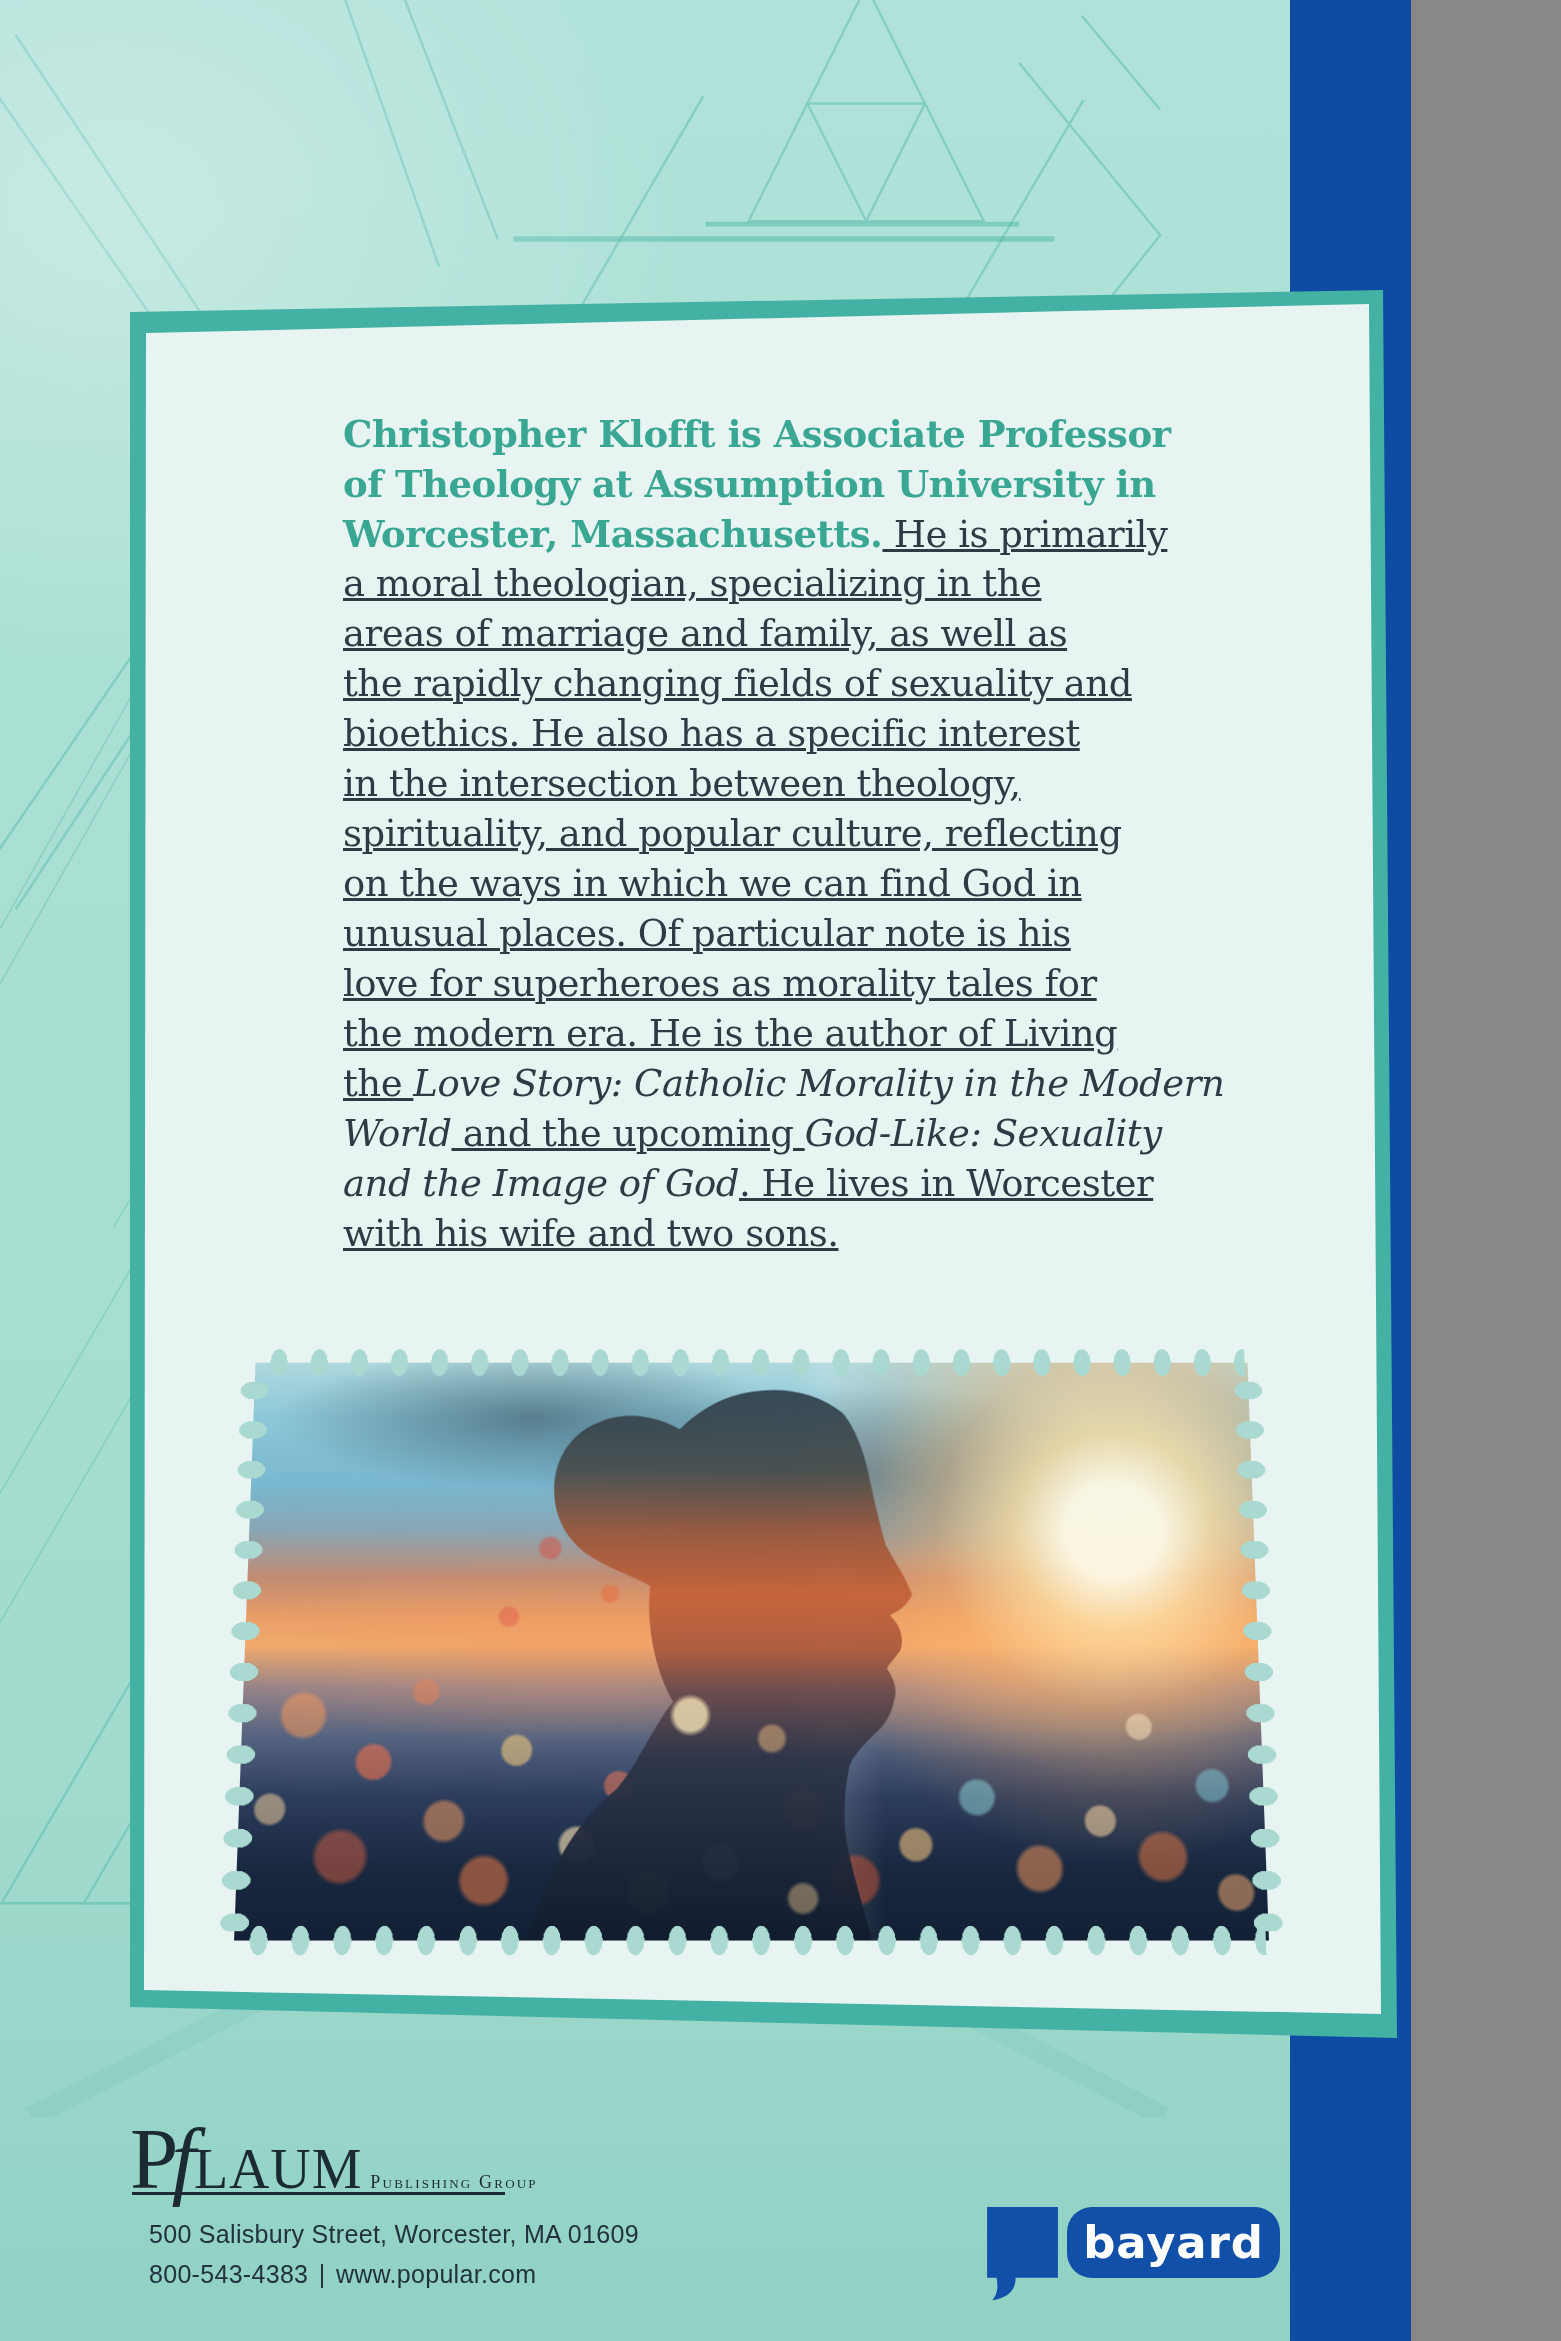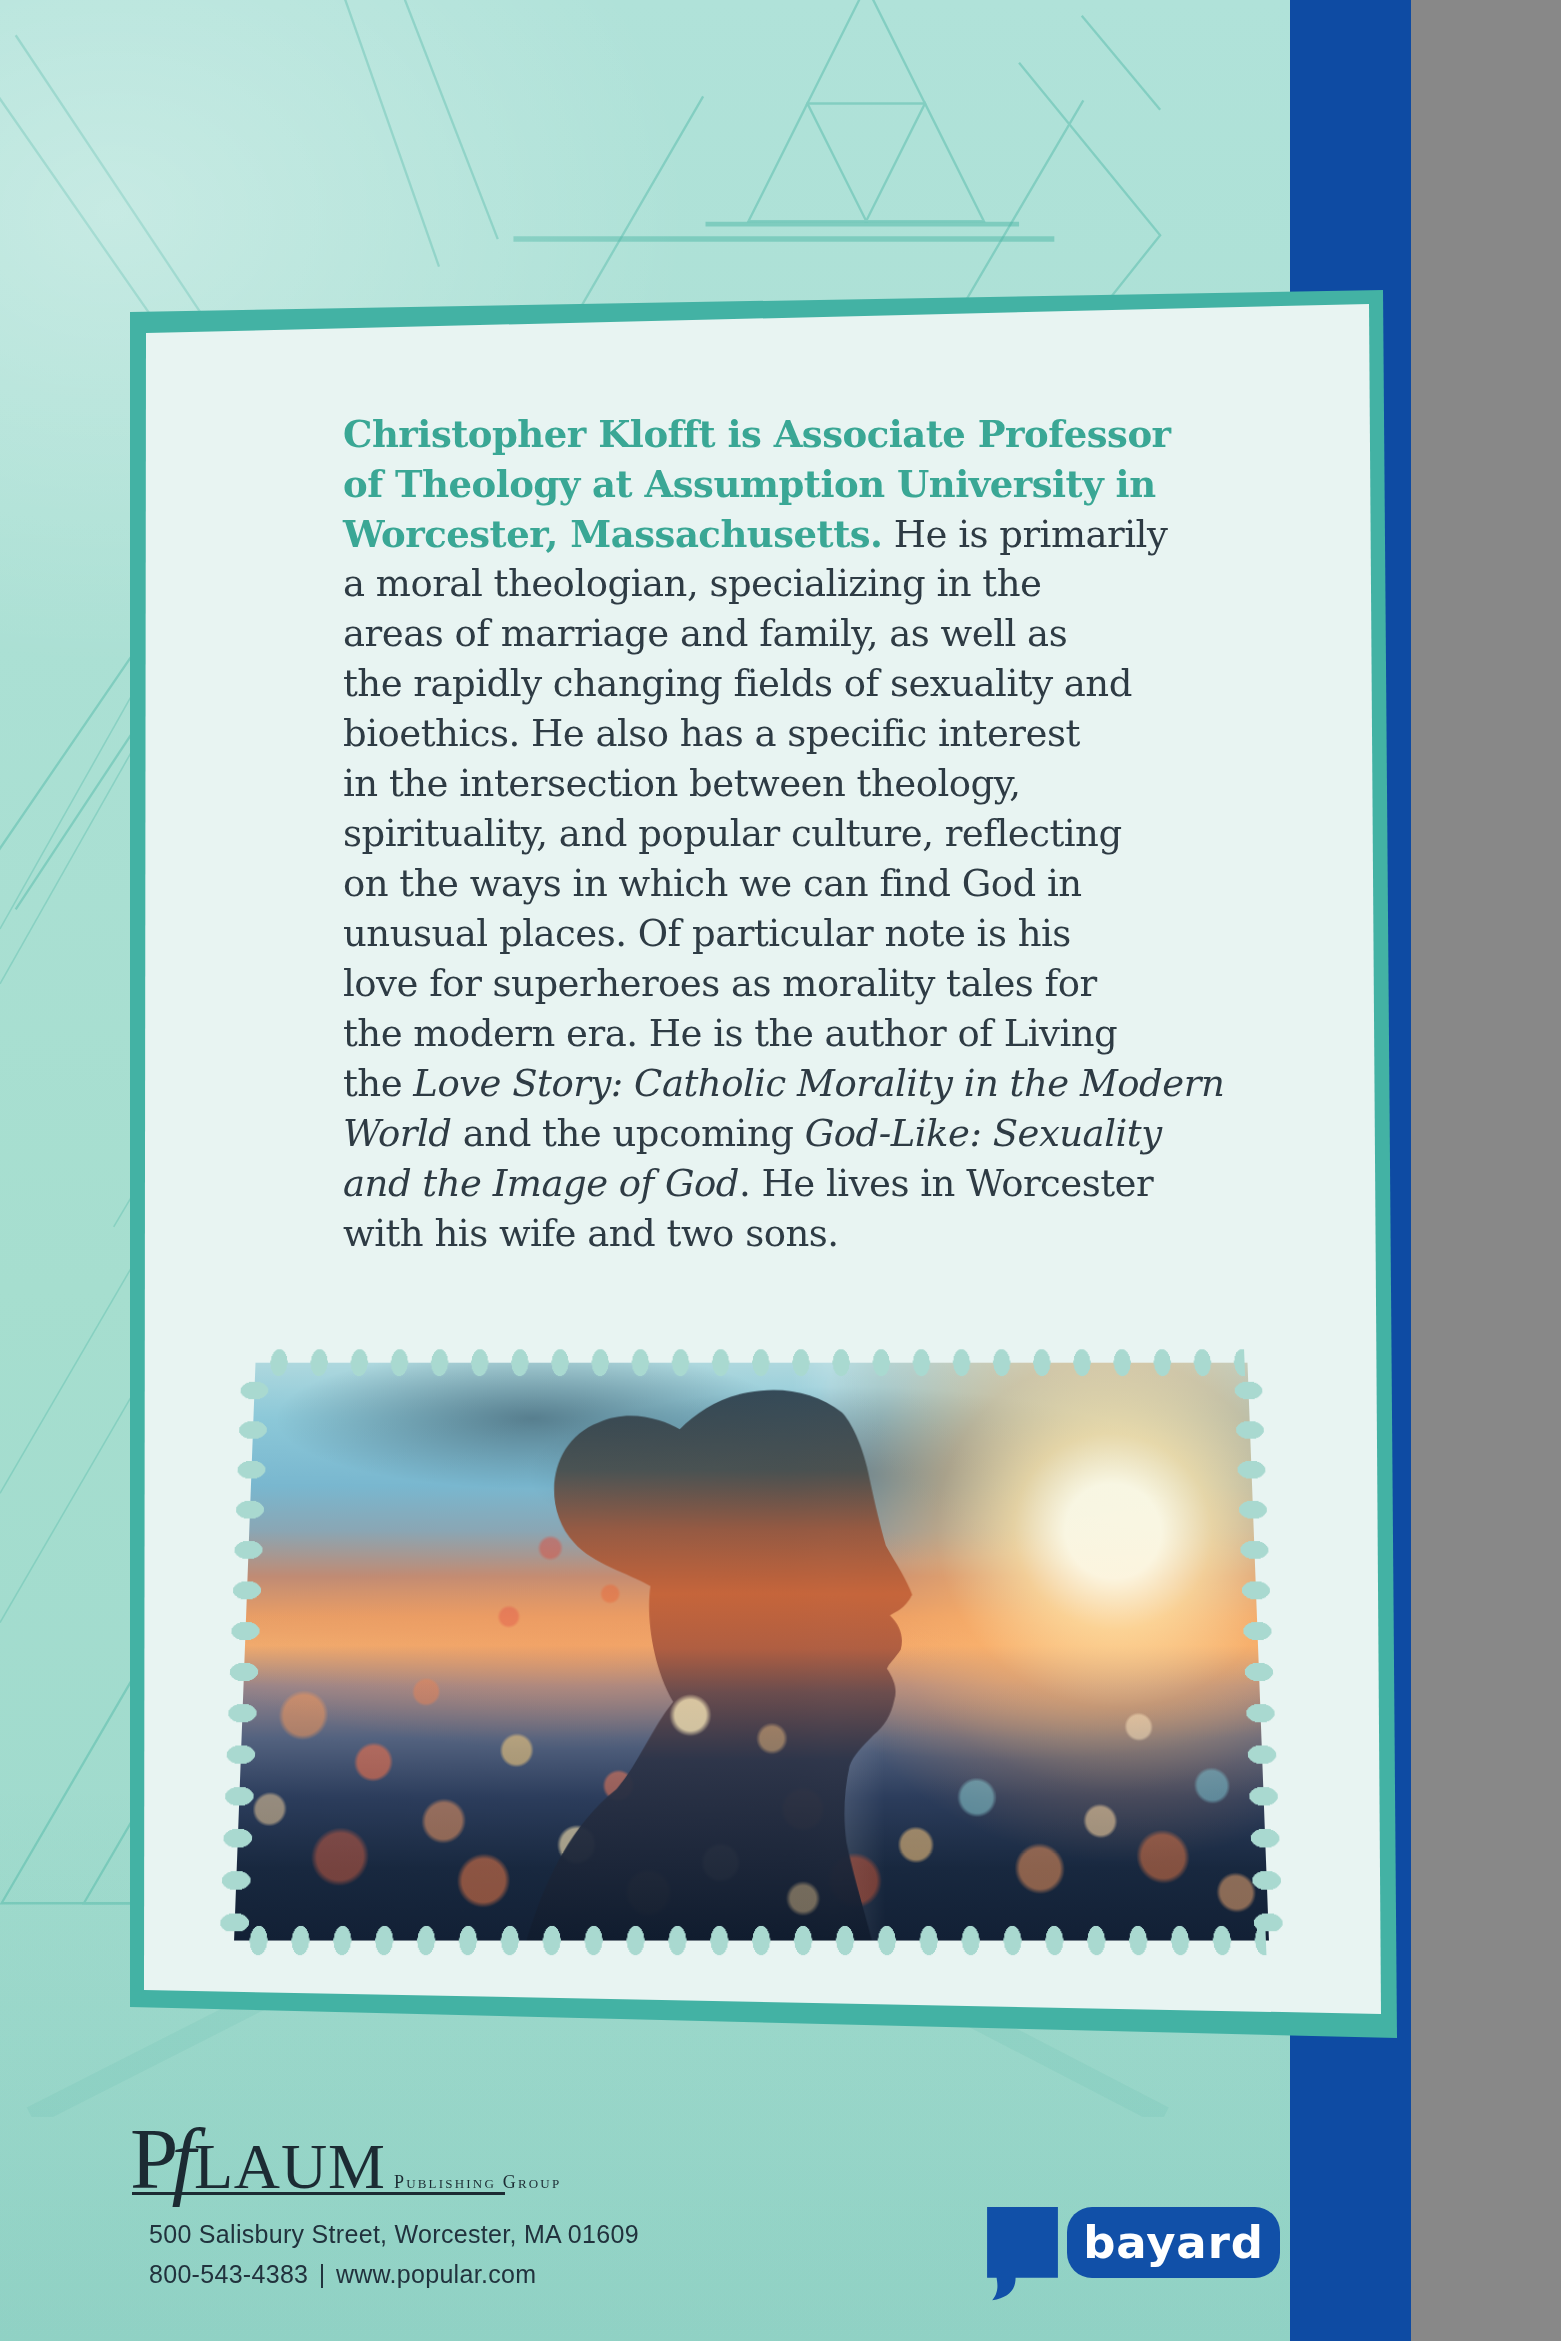--- a/index.html
+++ b/index.html
@@ -11,21 +11,21 @@
   .tint-bottom{background:linear-gradient(180deg,rgba(0,0,0,0) 76%,rgba(38,150,128,.10) 100%);}
   .blue-bar{position:absolute;left:1290px;top:0;width:271px;height:2342px;background:#0e4ba3;}
   .band{position:absolute;inset:0;background:#43b2a4;
         clip-path:polygon(130px 312px,1383px 290px,1397px 2038px,130px 2007px);}
   .panel{position:absolute;inset:0;background:#e8f4f2;
         clip-path:polygon(146px 333px,1369px 304px,1381px 2014px,144px 1990px);}
   
   .bio{position:absolute;left:343px;top:409px;width:893px;}
   .bio-line{height:50px;line-height:50px;white-space:nowrap;font-size:37px;letter-spacing:-0.5px;color:#2e3b44;}
   .seg-hb{color:#3aa795;font-weight:bold;}
-  .seg-n{color:#2e3b44;}
+  .seg-n{color:#2e3b44;text-decoration:underline;}
   .seg-i{color:#2e3b44;font-style:italic;}
   
   .stamp{position:absolute;left:245px;top:1356px;width:1013px;height:579px;
          transform:perspective(954px) rotateX(4deg);}
   .photo{position:absolute;inset:0;overflow:hidden;}
   .photo-base{position:absolute;inset:0;background:
      linear-gradient(180deg,#aed8de 0%,#8cc8d8 10%,#79b7cf 22%,#8aa6b4 30%,#c08b74 38%,#e89e66 45%,#f0ab6e 50%,#97848a 57%,#53627f 66%,#2c3d5c 76%,#18283f 88%,#122035 100%);}
   .photo-clouds{position:absolute;inset:0;background:
      radial-gradient(ellipse 373px 104px at 28% 10%,rgba(44,66,82,.55),rgba(44,66,82,0) 70%),
      radial-gradient(ellipse 468px 130px at 60% 20%,rgba(52,74,92,.50),rgba(52,74,92,0) 70%),
@@ -73,21 +73,21 @@
   .dots-left,.dots-right{position:absolute;top:8.7px;bottom:8.7px;width:29.5px;
      background-image:radial-gradient(ellipse 14px 9.5px at 14.7px 20px,#a9d9d0 98%,rgba(169,217,208,0) 100%);
      background-size:29.5px 41px;background-repeat:repeat-y;}
   .dots-left{left:-14.7px;}
   .dots-right{right:-14.7px;}
   
   .pflaum{position:absolute;left:130px;top:2115px;width:607px;color:#1c2b33;}
   .pflaum-wordmark{display:flex;align-items:baseline;font-family:"Liberation Serif",serif;}
   .pf-P{font-size:87px;line-height:1;}
   .pf-f{font-size:87px;line-height:1;font-style:italic;margin-left:-7px;}
-  .pf-laum{font-size:64px;line-height:1;letter-spacing:0.9px;margin-left:-1.7px;}
+  .pf-laum{font-size:56px;line-height:1;letter-spacing:0.9px;margin-left:-1.7px;}
   .pf-pub{font-size:18px;line-height:1;font-variant:small-caps;letter-spacing:2.2px;margin-left:8px;}
   .pflaum-rule{position:absolute;left:1.7px;top:77px;width:373px;height:2.6px;background:#1c2b33;}
   .pflaum-address{position:absolute;left:19px;top:99px;font-family:"Liberation Sans",sans-serif;
       font-size:25px;line-height:40px;color:#21323d;letter-spacing:0.3px;}
   .addr-sep{padding:0 10.4px;color:#21323d;}
   .bayard{position:absolute;left:987px;top:2207px;}
   .bayard-bubble{position:absolute;left:0;top:0;}
   .bayard-box{position:absolute;left:80px;top:0;width:213px;height:71px;background:#1150a8;
       display:flex;align-items:center;justify-content:center;border-radius:25px;}
   .bayard-label{font-family:"DejaVu Sans",sans-serif;font-weight:bold;font-size:45px;color:#ffffff;letter-spacing:0.9px;}

